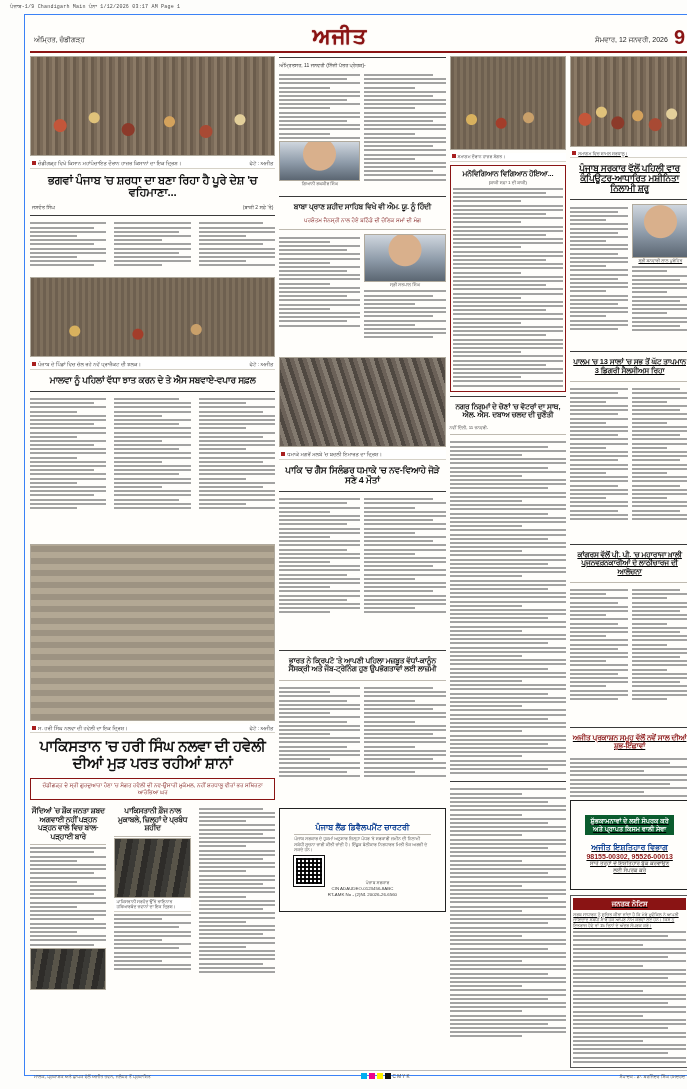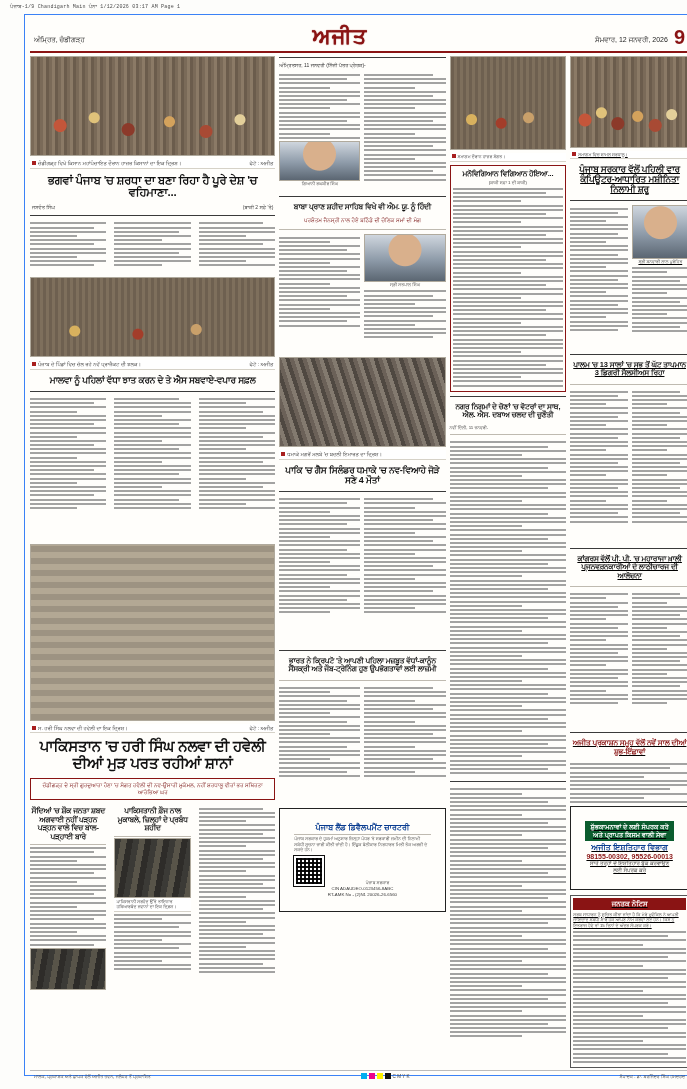--- a/index.html
+++ b/index.html
@@ -96,21 +96,21 @@
   .kicker{font-size:5.6px;color:#7a1414;text-align:center;padding:1px;line-height:1.3;}
   .byline{font-size:5px;color:#444;display:flex;justify-content:space-between;padding:0 2px;}
   .rule{height:1px;background:#3a3a3a;margin:1px 0;}
   .rule.thin{background:#bfbab0;}
   
   .txt{line-height:1.5;}
   .txt .ln{height:2px;background:#6a6a6a;margin:2.2px 0;opacity:.62;}
   .txt .ln.s{width:62%;}
   .txt .ln.m{width:84%;}
   .cols2{display:flex;gap:4px;}
-  .cols3{display:flex;gap:8px;}
+  .cols3{display:flex;gap:8px;font-family:Liberation Serif, serif;}
   .cols2>div,.cols3>div{flex:1;}
   .box{border:1px solid #8a1414;padding:2px;box-sizing:border-box;}
   .boxg{border:1px solid #555;padding:2px;box-sizing:border-box;}
   .redband{background:#8a1414;color:#fff;font-size:7px;font-weight:bold;text-align:center;padding:2px;}
   .greenband{background:#0b5c2e;color:#fff;font-size:6.5px;font-weight:bold;text-align:center;padding:2px;}
   .adbox{border:1px solid #222;box-sizing:border-box;padding:14px;}
   .ad-title{font-size:8px;font-weight:bold;text-align:center;color:#0a3d91;}
   .ad-sub{font-size:5.4px;text-align:center;color:#333;line-height:1.35;}
   .phone{font-size:7px;font-weight:bold;color:#8a1414;text-align:center;}
   .small{font-size:5px;color:#333;line-height:1.35;}
@@ -1085,21 +1085,21 @@
           <div class="ln"></div>
             <div class="ln"></div>
             <div class="ln m"></div>
             <div class="ln"></div>
           <div class="ln s"></div>
             <div class="ln"></div>
         </div>
 
         <div class="adbox">
           <div class="greenband">ਸ਼ੁੱਭਕਾਮਨਾਵਾਂ ਦੇ ਲਈ ਸੰਪਰਕ ਕਰੋ ਅਤੇ ਪ੍ਰਾਪਤ ਕਿਸਮ ਵਾਲੀ ਸੇਵਾ</div>
-          <div class="ad-title" style="margin-top:2px">ਅਜੀਤ ਇਸ਼ਤਿਹਾਰ ਵਿਭਾਗ</div>
+          <div class="ad-title" style="margin-top:8px">ਅਜੀਤ ਇਸ਼ਤਿਹਾਰ ਵਿਭਾਗ</div>
           <div class="phone">98155-00302, 95526-00013</div>
           <div class="ad-sub">ਸਾਰੇ ਤਰ੍ਹਾਂ ਦੇ ਇਸ਼ਤਿਹਾਰ ਬੁੱਕ ਕਰਵਾਉਣ ਲਈ ਸੰਪਰਕ ਕਰੋ</div>
         </div>
 
         <div class="boxg" style="margin-top:2px">
           <div class="redband">ਜਨਤਕ ਨੋਟਿਸ</div>
           <div class="tiny" style="margin-top:2px">ਸਰਬ ਸਾਧਾਰਨ ਨੂੰ ਸੂਚਿਤ ਕੀਤਾ ਜਾਂਦਾ ਹੈ ਕਿ ਮੇਰੇ ਮੁਵੱਕਿਲ ਨੇ ਆਪਣੀ ਜਾਇਦਾਦ ਸਬੰਧੀ ਸਾਰੇ ਹੱਕ ਆਪਣੇ ਨਾਮ ਕਰਵਾ ਲਏ ਹਨ। ਕਿਸੇ ਨੂੰ ਇਤਰਾਜ਼ ਹੋਵੇ ਤਾਂ 15 ਦਿਨਾਂ ਦੇ ਅੰਦਰ ਸੰਪਰਕ ਕਰੇ।</div>
           <div class="txt">
             <div class="ln"></div>
               <div class="ln m"></div>

